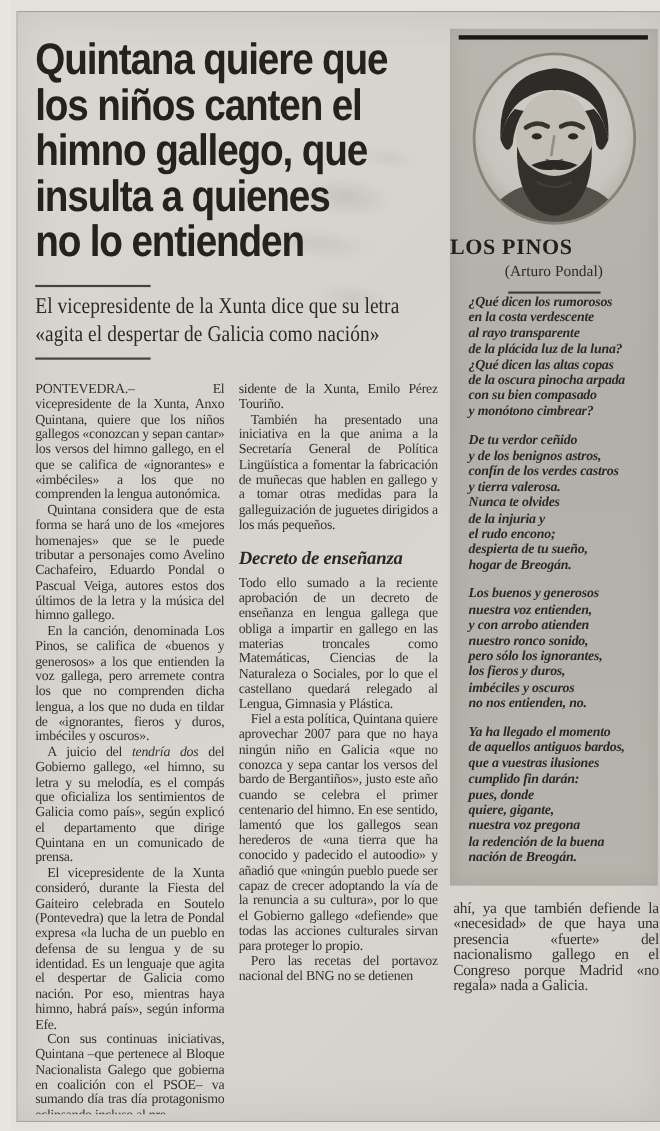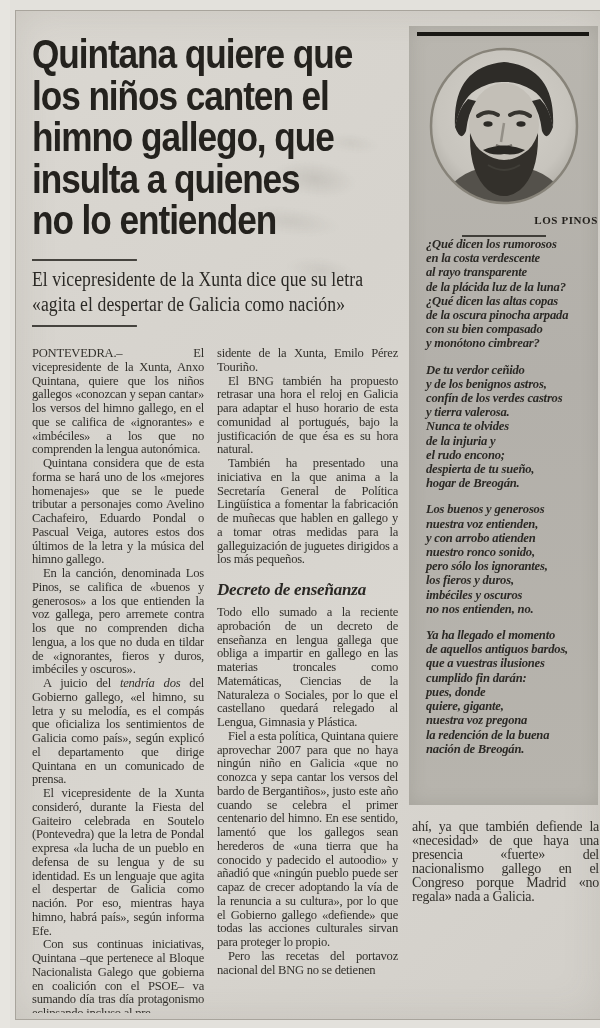--- a/index.html
+++ b/index.html
@@ -65,21 +65,21 @@
   }
   
   .sidebox{
     position:absolute;left:399px;top:26px;width:189px;height:779px;
     background:linear-gradient(180deg,#b9b6af 0%,#b3b0aa 45%,#b7b4ad 100%);
     box-shadow:inset 0 0 18px rgba(90,87,80,.18);
   }
   .sidebox-bar{height:4px;background:#191814;margin:6px 9px 0 8px;}
   .portrait{display:block;margin:11px auto 0 auto;}
   .photo-title{
-    text-align:right;font-weight:700;font-size:11px;letter-spacing:.6px;
+    text-align:left;font-weight:700;font-size:20px;letter-spacing:.6px;
     color:#221f1b;margin-top:9px;
   }
   .photo-subtitle{
     text-align:center;font-size:14px;color:#2c2a26;margin-top:3px;
   }
   .caption-rule{width:84px;height:2px;background:#403e39;margin:9px auto 0 auto;}
   .poem{padding:0 0 0 17px;}
   .stanza{margin-bottom:12px;}
   .poem-line{
     font-style:italic;font-weight:700;
@@ -121,21 +121,20 @@
       <div class="para"><span>Quintana considera que de esta forma se hará uno de los «mejores homenajes» que se le puede tributar a personajes como Avelino Cachafeiro, Eduardo Pondal o Pascual Veiga, autores estos dos últimos de la letra y la música del himno gallego.</span></div>
       <div class="para"><span>En la canción, denominada Los Pinos, se califica de «buenos y generosos» a los que entienden la voz gallega, pero arremete contra los que no comprenden dicha lengua, a los que no duda en tildar de «ignorantes, fieros y duros, imbéciles y oscuros».</span></div>
       <div class="para"><span>A juicio del </span><i>tendría dos</i><span> del Gobierno gallego, «el himno, su letra y su melodía, es el compás que oficializa los sentimientos de Galicia como país», según explicó el departamento que dirige Quintana en un comunicado de prensa.</span></div>
       <div class="para"><span>El vicepresidente de la Xunta consideró, durante la Fiesta del Gaiteiro celebrada en Soutelo (Pontevedra) que la letra de Pondal expresa «la lucha de un pueblo en defensa de su lengua y de su identidad. Es un lenguaje que agita el despertar de Galicia como nación. Por eso, mientras haya himno, habrá país», según informa Efe.</span></div>
       <div class="para"><span>Con sus continuas iniciativas, Quintana –que pertenece al Bloque Nacionalista Galego que gobierna en coalición con el PSOE– va sumando día tras día protagonismo eclipsando incluso al pre-</span></div>
     </div>
 
   <div class="bodycol col2">
     <div class="plist">
         <div class="para"><span>sidente de la Xunta, Emilo Pérez Touriño.</span></div>
-        <div class="para"><span>El BNG también ha propuesto retrasar una hora el reloj en Galicia para adaptar el huso horario de esta comunidad al portugués, bajo la justificación de que ésa es su hora natural.</span></div>
         <div class="para"><span>También ha presentado una iniciativa en la que anima a la Secretaría General de Política Lingüística a fomentar la fabricación de muñecas que hablen en gallego y a tomar otras medidas para la galleguización de juguetes dirigidos a los más pequeños.</span></div>
       </div>
     <div class="section-heading">Decreto de enseñanza</div>
     <div class="plist">
         <div class="para"><span>Todo ello sumado a la reciente aprobación de un decreto de enseñanza en lengua gallega que obliga a impartir en gallego en las materias troncales como Matemáticas, Ciencias de la Naturaleza o Sociales, por lo que el castellano quedará relegado al Lengua, Gimnasia y Plástica.</span></div>
         <div class="para"><span>Fiel a esta política, Quintana quiere aprovechar 2007 para que no haya ningún niño en Galicia «que no conozca y sepa cantar los versos del bardo de Bergantiños», justo este año cuando se celebra el primer centenario del himno. En ese sentido, lamentó que los gallegos sean herederos de «una tierra que ha conocido y padecido el autoodio» y añadió que «ningún pueblo puede ser capaz de crecer adoptando la vía de la renuncia a su cultura», por lo que el Gobierno gallego «defiende» que todas las acciones culturales sirvan para proteger lo propio.</span></div>
         <div class="para"><span>Pero las recetas del portavoz nacional del BNG no se detienen</span></div>
       </div>
   </div>
 
@@ -167,20 +166,21 @@
         <path d="M76,76 L73,95" stroke="#938f87" stroke-width="2.5" fill="none"></path>
         <path d="M68,98 Q76,102 84,98" stroke="#716d66" stroke-width="2" fill="none"></path>
         <path d="M55,103 Q76,94 97,103 Q89,109 76,107 Q63,109 55,103 Z" fill="#2a2824"></path>
         <path d="M42,86 Q41,126 60,143 Q76,155 92,143 Q111,126 110,86 Q105,101 96,106 Q86,113 76,113 Q66,113 56,106 Q47,101 42,86 Z" fill="#33302b"></path>
         <path d="M60,118 Q76,128 92,118" stroke="#4a4741" stroke-width="2" fill="none" opacity=".6"></path>
       </g>
       <ellipse cx="76" cy="79" rx="73" ry="77" fill="none" stroke="#878379" stroke-width="2.5"></ellipse>
     </svg>
 
     <div class="photo-title">LOS PINOS</div>
+    <div class="photo-subtitle">(Arturo Pondal)</div>
     <div class="caption-rule"></div>
 
     <div class="poem">
         <div class="stanza">
           <div class="poem-line">¿Qué dicen los rumorosos</div>
           <div class="poem-line">en la costa verdescente</div>
           <div class="poem-line">al rayo transparente</div>
           <div class="poem-line">de la plácida luz de la luna?</div>
           <div class="poem-line">¿Qué dicen las altas copas</div>
           <div class="poem-line">de la oscura pinocha arpada</div>

